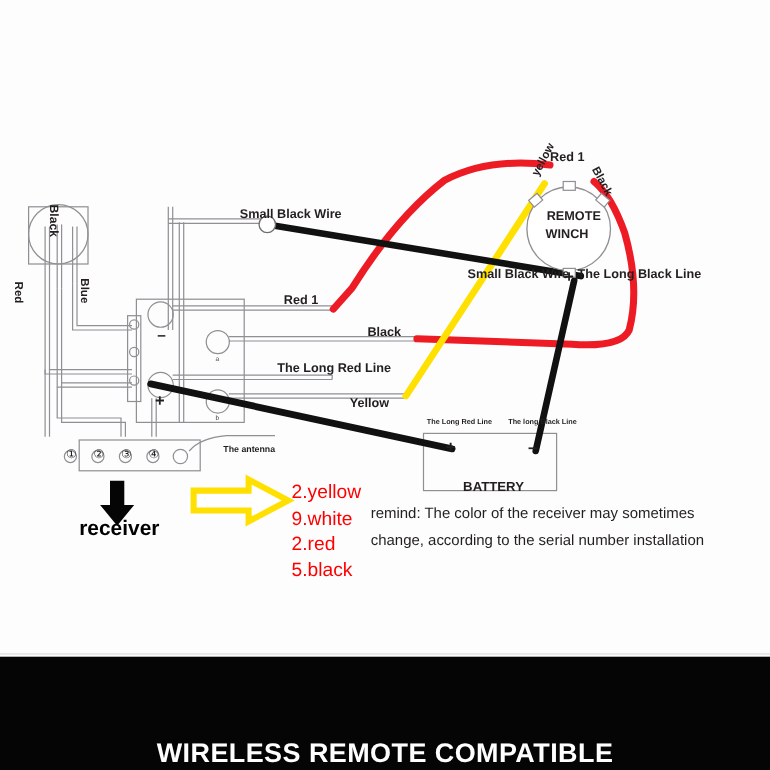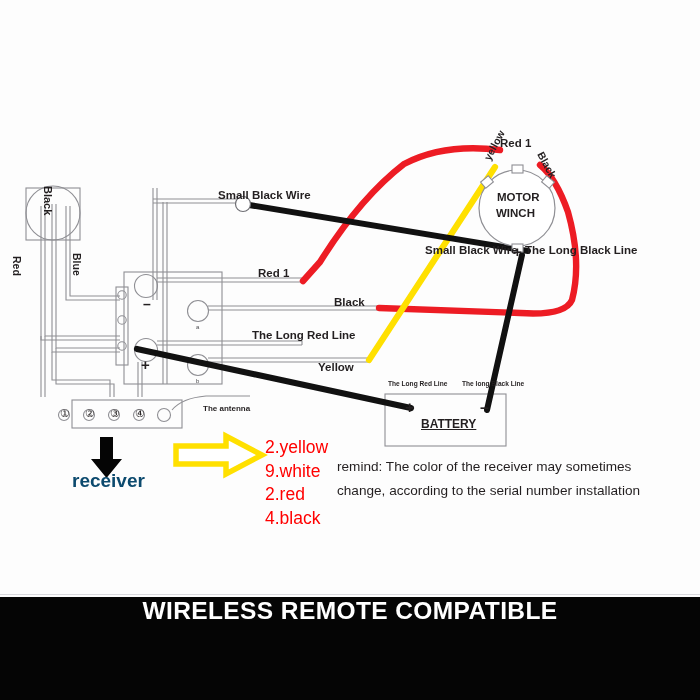--- a/index.html
+++ b/index.html
@@ -47,21 +47,21 @@
     transform-origin: 0 0;
   }
   #banner {
     position: absolute;
     left: 0;
     top: 597px;
     width: 700px;
     height: 103px;
     background: #050505;
     display: flex;
-    align-items: flex-start;
+    align-items: flex-end;
     justify-content: center;
   }
   #banner-text {
     color: #ffffff;
     font-family: "Liberation Sans", sans-serif;
     font-size: 24.5px;
     font-weight: bold;
     letter-spacing: 0.4px;
   }
   #banner-rule {
@@ -90,21 +90,21 @@
     font-size: 13.6px;
     color: #231f20;
     line-height: 24px;
   }
   .receiver-word {
     position: absolute;
     left: 72px;
     top: 470px;
     font-size: 19px;
     font-weight: bold;
-    color: #0c4a6e;
+    color: #000000;
     font-family: "Liberation Sans", sans-serif;
   }
 </style>
 </head>
 <body>
 
 <div id="stage">
 
   <div id="diagram-area">
 
@@ -241,49 +241,49 @@
     <div class="lbl lbl-bold" style="left:252px; top:330px; font-size:11.5px;">The Long Red Line</div>
 
     <div class="lbl lbl-bold" style="left:318px; top:362px; font-size:11.5px;">Yellow</div>
 
     <div class="lbl lbl-bold" style="left:500px; top:138px; font-size:11.5px;">Red 1</div>
 
     <div class="lbl lbl-bold" style="left:482px; top:157px; font-size:10.5px; transform:rotate(-62deg); transform-origin:0 0;">yellow</div>
 
     <div class="lbl lbl-bold" style="left:545px; top:150px; font-size:10.5px; transform:rotate(62deg); transform-origin:0 0;">Black</div>
 
-    <div class="lbl lbl-bold" style="left:497px; top:192px; font-size:11.5px;">MOTOR</div>
+    <div class="lbl lbl-bold" style="left:497px; top:192px; font-size:11.5px;">REMOTE</div>
     <div class="lbl lbl-bold" style="left:496px; top:208px; font-size:11.5px;">WINCH</div>
 
     <div class="lbl lbl-bold" style="left:513px; top:244px; font-size:15px;">+</div>
 
     <div class="lbl lbl-bold" style="left:425px; top:245px; font-size:11.5px;">Small Black Wire</div>
 
     <div class="lbl lbl-bold" style="left:525px; top:245px; font-size:11.5px;">The Long Black Line</div>
 
     <div class="lbl lbl-bold" style="left:388px; top:381px; font-size:6.6px;">The Long Red Line</div>
     <div class="lbl lbl-bold" style="left:462px; top:381px; font-size:6.6px;">The long Black Line</div>
     <div class="lbl lbl-bold" style="left:405px; top:400px; font-size:16px;">+</div>
     <div class="lbl lbl-bold" style="left:480px; top:400px; font-size:16px;">–</div>
-    <div class="lbl lbl-bold" style="left:421px; top:418px; font-size:12px;text-decoration:underline;">BATTERY</div>
+    <div class="lbl lbl-bold" style="left:421px; top:436px; font-size:12px;">BATTERY</div>
 
     <div class="lbl" style="left:60px; top:408px; font-size:11px;">①</div>
     <div class="lbl" style="left:85px; top:408px; font-size:11px;">②</div>
     <div class="lbl" style="left:110px; top:408px; font-size:11px;">③</div>
     <div class="lbl" style="left:135px; top:408px; font-size:11px;">④</div>
 
     <div class="lbl lbl-bold" style="left:203px; top:405px; font-size:8px;">The antenna</div>
 
     <div class="receiver-word">receiver</div>
 
     <div class="legend-list">
       <div>2.yellow</div>
       <div>9.white</div>
       <div>2.red</div>
-      <div>4.black</div>
+      <div>5.black</div>
     </div>
 
     <div class="remind">
       <div>remind: The color of the receiver may sometimes</div>
       <div>change, according to the serial number installation</div>
     </div>
 
   </div>
 
   <div id="banner-rule"></div>

